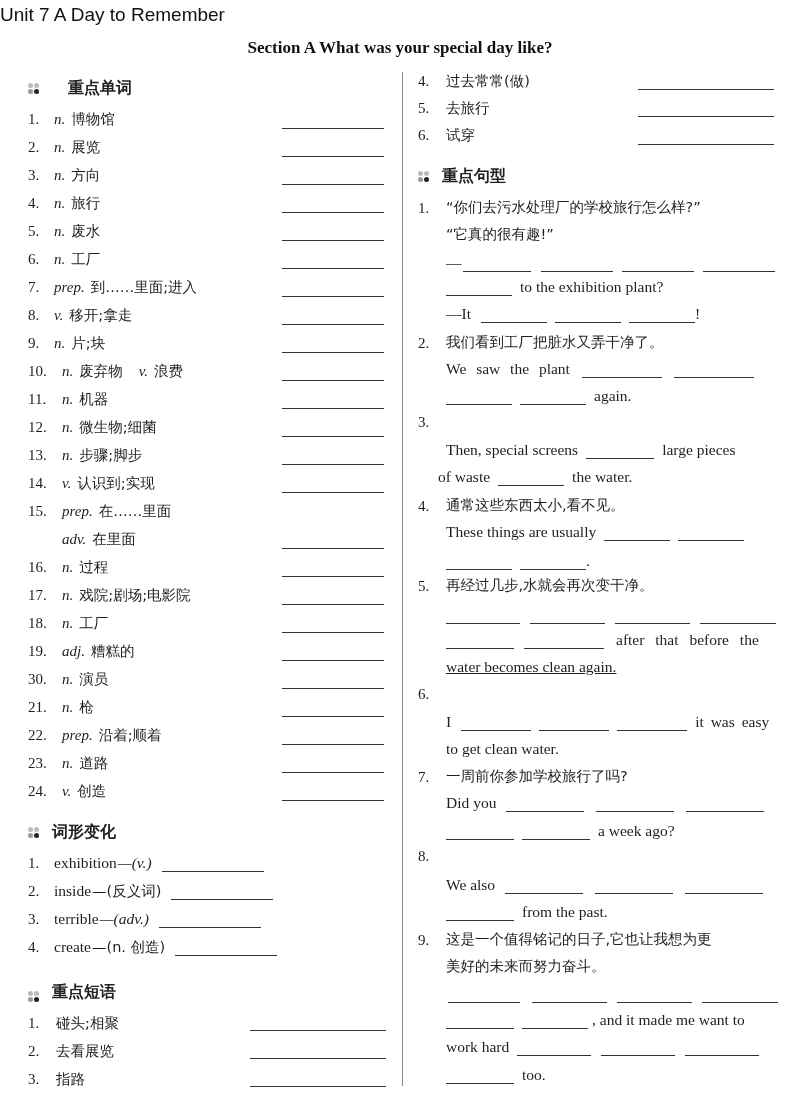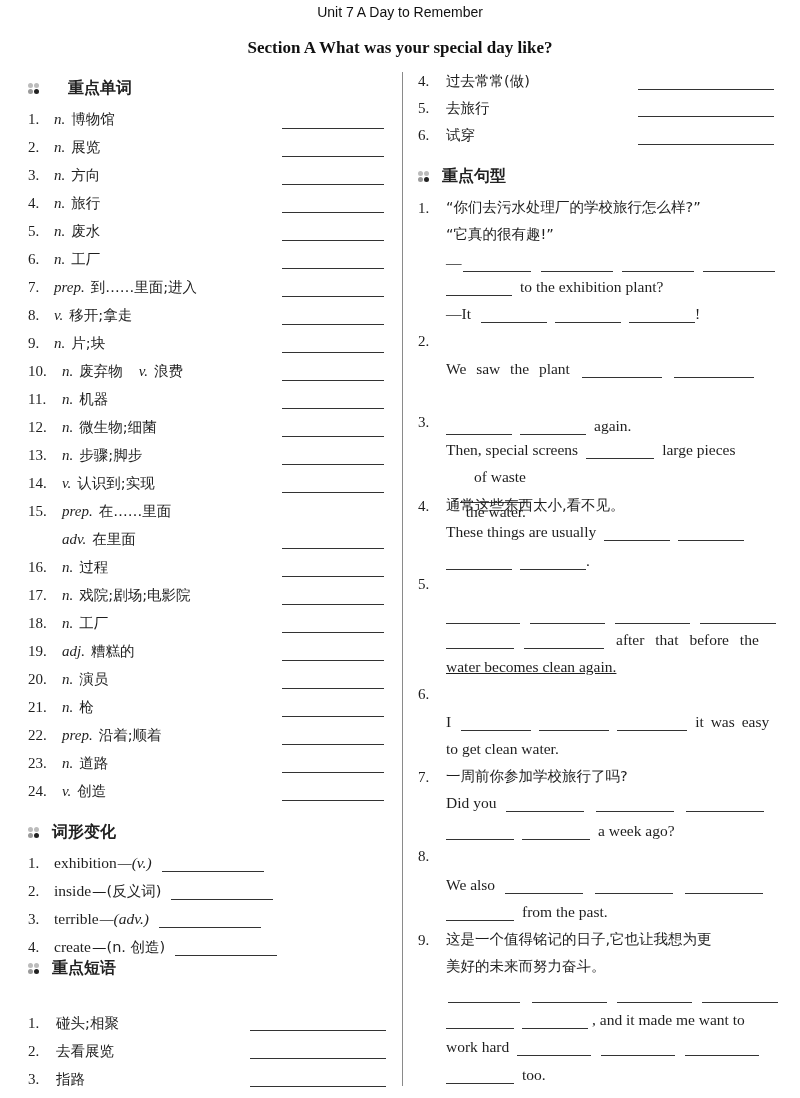--- a/index.html
+++ b/index.html
@@ -2,23 +2,23 @@
 <html><head>
 <meta charset="utf-8">
 <style>
   html, body { margin: 0; padding: 0; background: #ffffff; }
   body {
     width: 800px; height: 1098px; position: relative; overflow: hidden;
     font-family: "DejaVu Serif", "Liberation Serif", serif;
     color: #1e1e1e;
   }
   .title {
-    position: absolute; top: 4px; left: 0; width: 800px; text-align: center;
+    position: absolute; top: 4px; left: 0; width: 800px; 
     font-family: "Liberation Sans", "DejaVu Sans", sans-serif;
-    font-size: 14px; color: #111;
+    font-size: 19px; color: #111;
   }
   .subtitle {
     position: absolute; top: 38px; left: 0; width: 800px; text-align: center;
     font-family: "Liberation Serif", "DejaVu Serif", serif;
     font-weight: bold; font-size: 17px; color: #111;
   }
   .divider {
     position: absolute; left: 402px; top: 72px; width: 1px; height: 1014px;
     background: #8a8a8a;
   }
@@ -184,21 +184,21 @@
       <span class="zh">工厂</span>
     </div>
     <div class="blank-line" style="left: 282px; width: 102px; top: 632px;"></div>
     <div class="row" style="left: 28px; top: 638px;">
       <span class="num" style="width:34px;">19.</span>
       <span class="pos">adj.</span>
       <span class="zh">糟糕的</span>
     </div>
     <div class="blank-line" style="left: 282px; width: 102px; top: 660px;"></div>
     <div class="row" style="left: 28px; top: 666px;">
-      <span class="num" style="width:34px;">20.</span>
+      <span class="num" style="width:34px;">30.</span>
       <span class="pos">n.</span>
       <span class="zh">演员</span>
     </div>
     <div class="blank-line" style="left: 282px; width: 102px; top: 688px;"></div>
     <div class="row" style="left: 28px; top: 694px;">
       <span class="num" style="width:34px;">21.</span>
       <span class="pos">n.</span>
       <span class="zh">枪</span>
     </div>
     <div class="blank-line" style="left: 282px; width: 102px; top: 716px;"></div>
@@ -250,21 +250,21 @@
   <span class="en" style="font-style:italic;margin-left:1px;">—(adv.)</span>
   <span class="inline-blank" style="width:102px;margin-left:10px;"></span>
 </div>
 <div class="row" style="left:28px; top:934px;">
   <span class="num" style="width:26px;">4.</span>
   <span class="en">create</span>
   <span class="zh" style="margin-left:1px;">—(n. 创造)</span>
   <span class="inline-blank" style="width:102px;margin-left:10px;"></span>
 </div>
 
-<div class="sec-head" style="left:28px; top:958px;">
+<div class="sec-head" style="left:28px; top:982px;align-items:flex-end;">
   <span class="dots">
       <span class="d1"></span>
       <span class="d2"></span>
       <span class="d3"></span>
       <span class="d4"></span>
     </span>
   <span>重点短语</span>
 </div>
 
 <div class="row" style="left:28px; top:1010px;">
@@ -333,43 +333,44 @@
     <span class="inline-blank" style="width:66px;margin-left:10px;"></span>
     <span class="inline-blank" style="width:66px;margin-left:8px;"></span>
     <span class="inline-blank" style="width:66px;margin-left:8px;"></span>
     <span class="en">!</span>
   </div>
 </div>
 
 <div>
   <div class="q-line" style="left:418px; top:333px;">
     <span class="num" style="width:28px;">2.</span>
+    <span class="zh">我们看到工厂把脏水又弄干净了。</span>
   </div>
   <div class="q-line" style="left:446px; top:360px; word-spacing:6px;">
     <span class="en">We saw the plant</span>
     <span class="inline-blank" style="width:80px;margin-left:12px;"></span>
     <span class="inline-blank" style="width:80px;margin-left:12px;"></span>
   </div>
-  <div class="q-line" style="left:446px; top:387px;margin-top:30px;">
+  <div class="q-line" style="left:446px; top:387px;">
     <span class="inline-blank" style="width:66px;"></span>
     <span class="inline-blank" style="width:66px;margin-left:8px;"></span>
     <span class="en" style="margin-left:8px;">again.</span>
   </div>
 </div>
 
 <div>
   <div class="q-line" style="left:418px; top:414px;">
     <span class="num" style="width:28px;">3.</span>
   </div>
   <div class="q-line" style="left:446px; top:441px;">
     <span class="en">Then, special screens</span>
     <span class="inline-blank" style="width:68px;margin-left:8px;"></span>
     <span class="en" style="margin-left:8px;">large pieces</span>
   </div>
-  <div class="q-line" style="left:452px; top:468px;flex-direction:column;">
+  <div class="q-line" style="left:438px; top:468px;">
     <span class="en">of waste</span>
     <span class="inline-blank" style="width:66px;margin-left:8px;"></span>
     <span class="en" style="margin-left:8px;">the water.</span>
   </div>
 </div>
 
 <div>
   <div class="q-line" style="left:418px; top:496px;">
     <span class="num" style="width:28px;">4.</span>
     <span class="zh">通常这些东西太小,看不见。</span>
@@ -382,20 +383,21 @@
   <div class="q-line" style="left:446px; top:552px;">
     <span class="inline-blank" style="width:66px;"></span>
     <span class="inline-blank" style="width:66px;margin-left:8px;"></span>
     <span class="en">.</span>
   </div>
 </div>
 
 <div>
   <div class="q-line" style="left:418px; top:576px;">
     <span class="num" style="width:28px;">5.</span>
+    <span class="zh">再经过几步,水就会再次变干净。</span>
   </div>
   <div class="blank-line" style="left:446px; top:623px; width:74px;"></div>
   <div class="blank-line" style="left:530px; top:623px; width:75px;"></div>
   <div class="blank-line" style="left:615px; top:623px; width:75px;"></div>
   <div class="blank-line" style="left:700px; top:623px; width:76px;"></div>
   <div class="q-line" style="left:446px; top:631px; word-spacing:7px;">
     <span class="inline-blank" style="width:68px;"></span>
     <span class="inline-blank" style="width:80px;margin-left:10px;"></span>
     <span class="en" style="margin-left:12px;">after that before the</span>
   </div>

